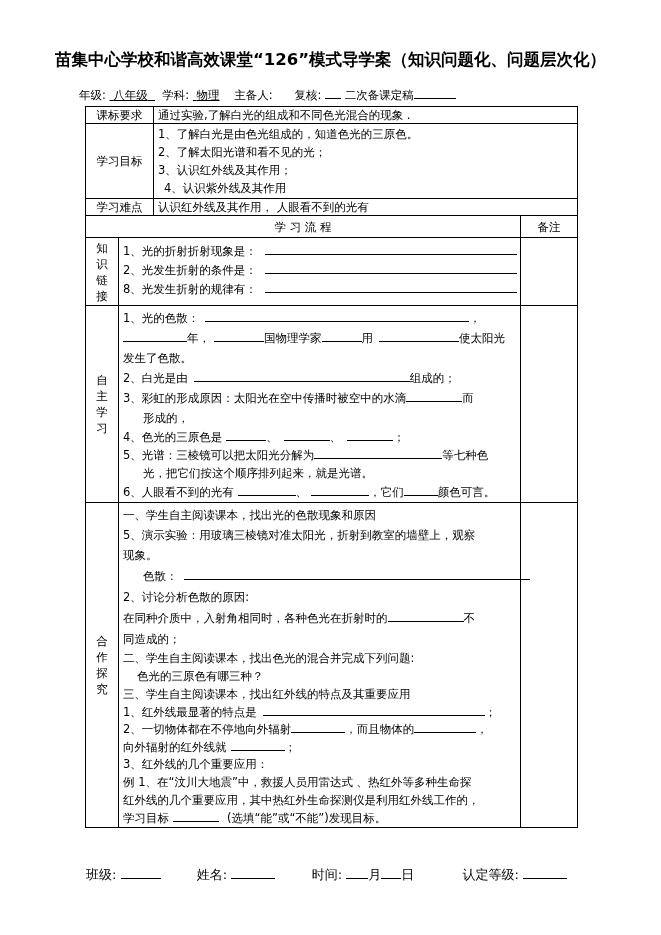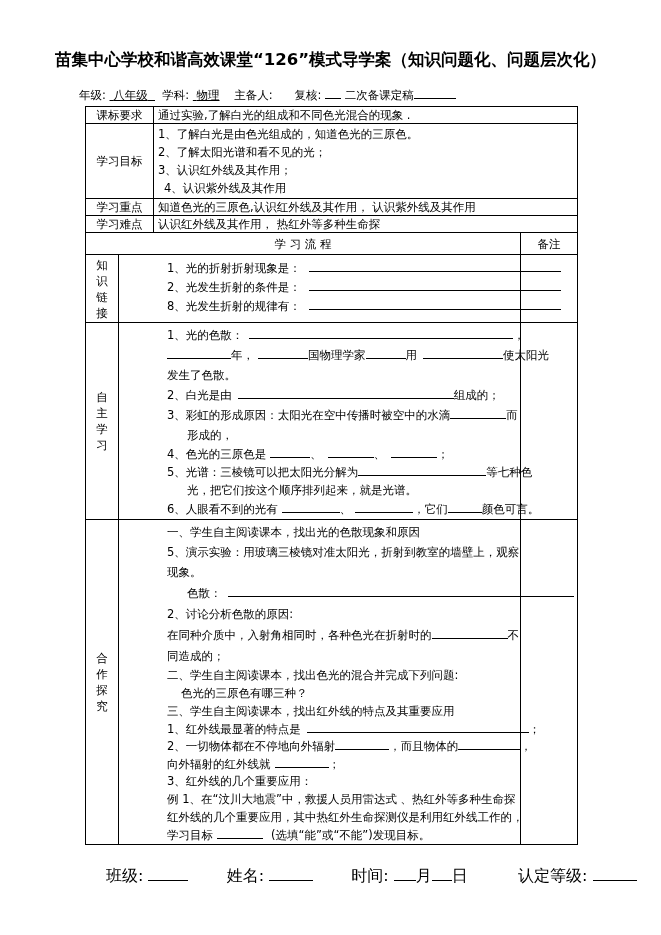--- a/index.html
+++ b/index.html
@@ -8,22 +8,22 @@
   .title { position:absolute; left:0; width:661px; top:49px; text-align:center;
            font-size:16.5px; font-weight:bold; letter-spacing:0px; }
   .meta { position:absolute; left:79px; top:87px; font-size:11.5px; white-space:nowrap; }
   .meta .u { text-decoration:underline; }
   .meta .line { display:inline-block; border-bottom:1px solid #000; height:11px; vertical-align:baseline; }
   table.main { position:absolute; left:85px; top:106px; width:492px; border-collapse:collapse; table-layout:fixed; font-size:11.5px; }
   table.main td { border:1px solid #000; padding:0 4px; vertical-align:middle; line-height:16px; }
   .c { text-align:center; }
   .vert { text-align:center; line-height:20px; padding:0 !important; }
   .blank { display:inline-block; border-bottom:1px solid #000; height:12px; vertical-align:baseline; }
-  .row-line { line-height:19px; white-space:nowrap;margin-left:44px; }
-  .footer { position:absolute; left:106px; top:866px; font-size:16px; white-space:nowrap; }
+  .row-line { line-height:19px; white-space:nowrap; }
+  .footer { position:absolute; left:86px; top:866px; font-size:13px; white-space:nowrap; }
   .footer .line { display:inline-block; border-bottom:1px solid #000; height:11px; vertical-align:baseline; }
   .gap { display:inline-block; }
 </style>
 </head>
 <body>
 
 <div class="title">苗集中心学校和谐高效课堂“126”模式导学案（知识问题化、问题层次化）</div>
 
 <div class="meta">
   <span>年级:</span>
@@ -53,26 +53,22 @@
   <tr style="height:75px">
     <td colspan="2" class="c">学习目标</td>
     <td colspan="4" style="line-height:18px">
       <div>1、了解白光是由色光组成的，知道色光的三原色。</div>
       <div>2、了解太阳光谱和看不见的光；</div>
       <div>3、认识红外线及其作用；</div>
       <div style="padding-left:6px">4、认识紫外线及其作用</div>
     </td>
   </tr>
   <tr style="height:17px">
-    <td colspan="2" class="c">学习重点</td>
-    <td colspan="4">知道色光的三原色,认识红外线及其作用， 认识紫外线及其作用</td>
-  </tr>
-  <tr style="height:17px">
     <td colspan="2" class="c">学习难点</td>
-    <td colspan="4">认识红外线及其作用， 热红外等多种生命探</td>
+    <td colspan="4">认识红外线及其作用， 人眼看不到的光有</td>
   </tr>
   <tr style="height:22px">
     <td colspan="5" class="c">学 习 流 程</td>
     <td class="c">备注</td>
   </tr>
 
   <tr style="height:68px">
     <td class="vert">
       <div>知</div>
           <div>识</div>

